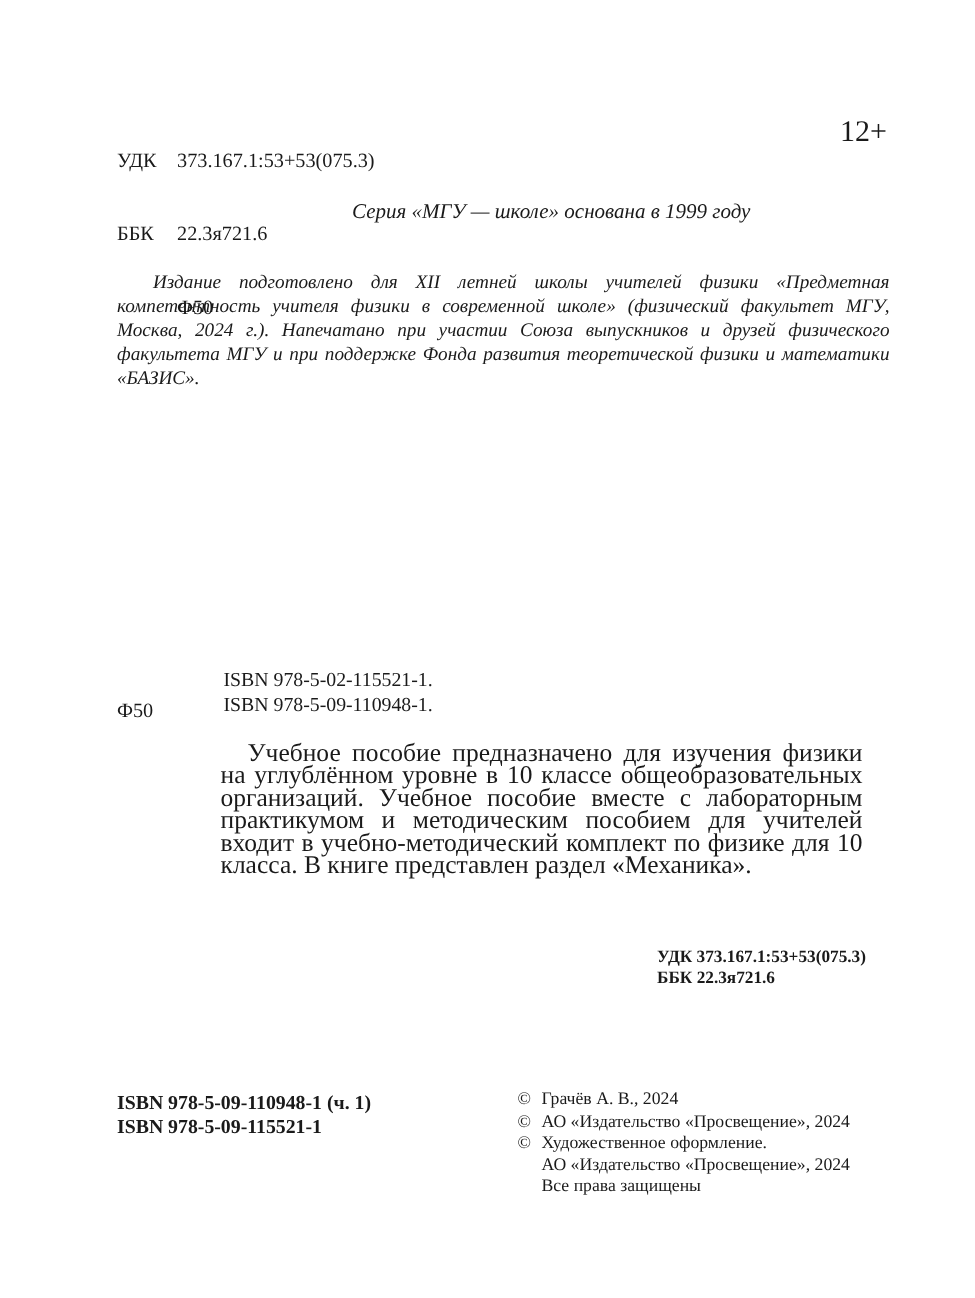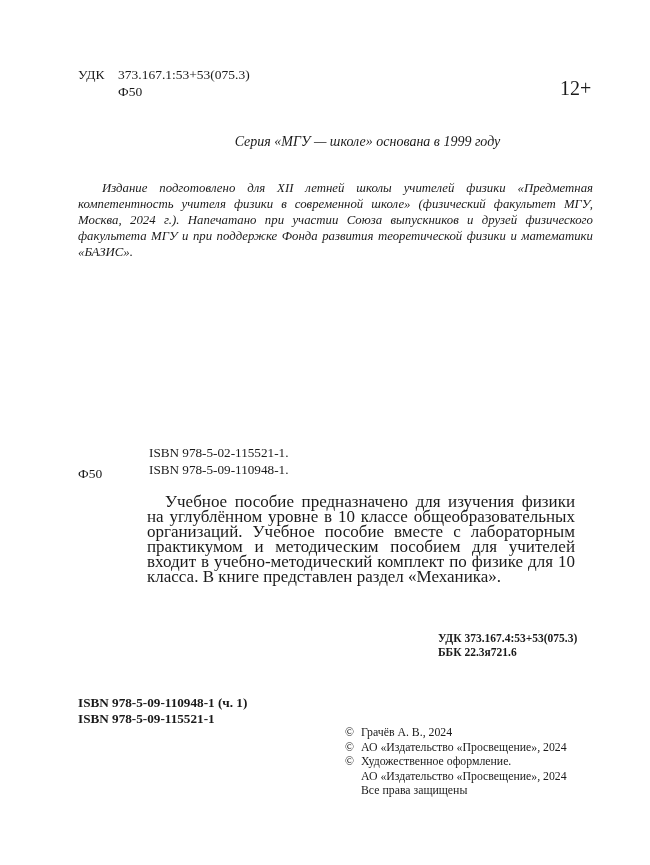--- a/index.html
+++ b/index.html
@@ -4,46 +4,50 @@
   <style>
     html, body { margin: 0; padding: 0; background: #ffffff; }
     body {
       width: 650px; height: 865px; position: relative; overflow: hidden;
       font-family: "DejaVu Serif", "Liberation Serif", serif;
       color: #1a1a1a;
     }
     .abs { position: absolute; }
     .serif { font-family: "Liberation Serif", "DejaVu Serif", serif; }
     .header-codes { left: 78px; top: 66px; font-size: 13.5px; line-height: 17px; }
-    .header-codes .row { display: flex; }
+    .header-codes .row { display: flex; margin-top: 32px; }
     .header-codes .lbl { width: 40px; }
     .age { left: 560px; top: 77px; font-size: 20px; }
     .series { left: 0; width: 650px; top: 134px; text-align: center; font-style: italic; font-size: 14px; padding-left: 85px; box-sizing: border-box;}
     .intro { left: 78px; top: 180px; width: 515px; font-size: 12.8px; line-height: 16px; text-align: justify; }
     .intro p { margin: 0; text-indent: 24px; font-style: italic; }
     .catalog-code { left: 78px; top: 466px; font-size: 13.5px; }
     .catalog { left: 131px; top: 445px; width: 460px; font-size: 13.2px; line-height: 16.5px; }
     .catalog .indent { padding-left: 18px; }
     .catalog .first { text-indent: 18px; text-align: justify; }
     .catalog .small { font-size: 17px; line-height: 15px; text-align: justify; margin: 16px; }
     .catalog .small.ti { text-indent: 18px; }
     .codes-right { left: 438px; top: 631px; font-size: 11.5px; line-height: 14px; font-weight: bold; }
-    .isbn-block { left: 78px; top: 695px; font-size: 13.2px; line-height: 16px; font-weight: bold; }
+    .isbn-block { left: 78px; top: 727px; font-size: 13.2px; line-height: 16px; font-weight: bold; }
     .copyright { left: 345px; top: 725px; font-size: 11.8px; line-height: 14.5px; }
     .copyright .row { display: flex; }
     .copyright .sym { width: 16px; }
     b { font-weight: bold; }
   </style>
 </head>
 <body>
 
 <div class="abs header-codes serif">
   <div class="row">
     <span class="lbl">УДК</span>
     <span>373.167.1:53+53(075.3)</span>
+  </div>
+  <div class="row">
+    <span class="lbl">ББК</span>
+    <span>22.3я721.6</span>
   </div>
   <div class="row">
     <span class="lbl"></span>
     <span>Ф50</span>
   </div>
 </div>
 
 <div class="abs age serif">12+</div>
 
 <div class="abs series serif">Серия «МГУ — школе» основана в 1999 году</div>
@@ -54,21 +58,21 @@
 
 <div class="abs catalog-code serif">Ф50</div>
 
 <div class="abs catalog serif">
   <div class="indent">ISBN 978-5-02-115521-1.</div>
   <div class="indent">ISBN 978-5-09-110948-1.</div>
   <p class="small ti">Учебное пособие предназначено для изучения физики на углублённом уровне в 10 классе общеобразовательных организаций. Учебное пособие вместе с лабораторным практикумом и методическим пособием для учителей входит в учебно-методический комплект по физике для 10 класса. В книге представлен раздел «Механика».</p>
 </div>
 
 <div class="abs codes-right serif">
-  <div>УДК 373.167.4:53+53(075.3)</div>
+  <div>УДК 373.167.1:53+53(075.3)</div>
   <div>ББК 22.3я721.6</div>
 </div>
 
 <div class="abs isbn-block serif">
   <div>ISBN 978-5-09-110948-1 (ч. 1)</div>
   <div>ISBN 978-5-09-115521-1</div>
 </div>
 
 <div class="abs copyright serif">
   <div class="row">

